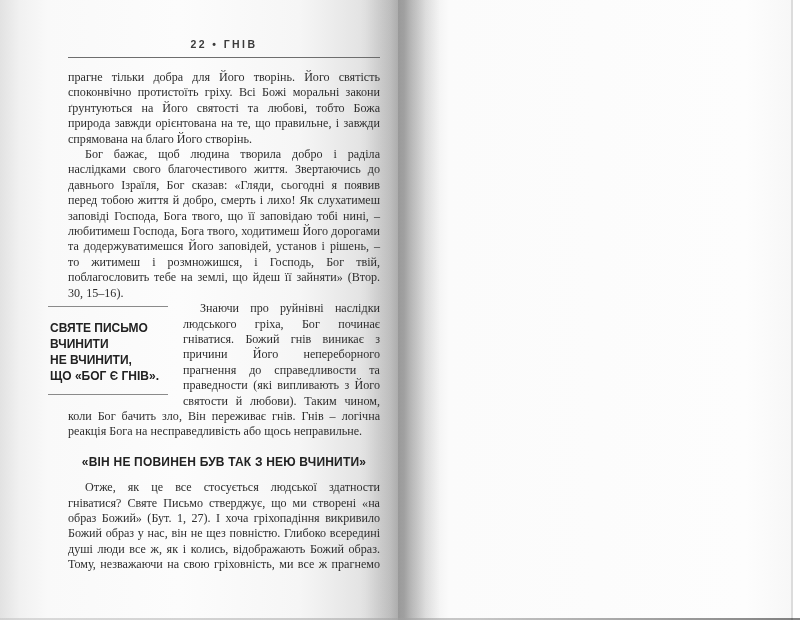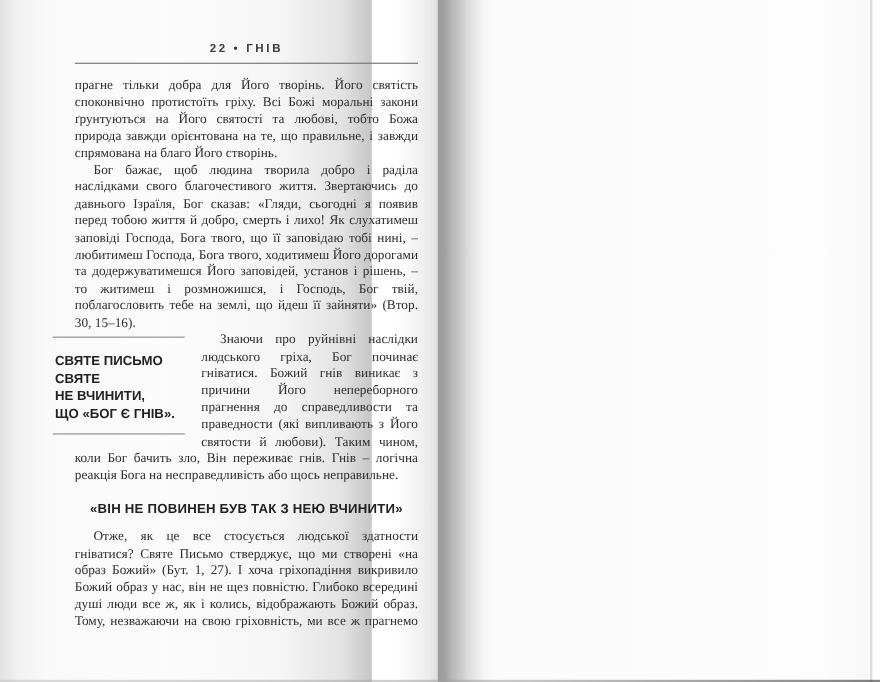--- a/index.html
+++ b/index.html
@@ -4,21 +4,21 @@
 <style>
   html,body{margin:0;padding:0;}
   body{
     width:800px;height:620px;overflow:hidden;position:relative;
     background:#ffffff;
     font-family:"Liberation Serif","DejaVu Serif",serif;
   }
   .spread{position:absolute;inset:0;}
   .page{position:absolute;top:0;height:620px;}
   .page.left{
-    left:0;width:338px;
+    left:0;width:398px;
     background:linear-gradient(90deg,#e2e2e2 0%,#f1f1f1 5%,#f9f9f9 12%,#fcfcfc 45%,#f6f6f6 75%,#e2e2e2 92%,#c6c6c6 100%);
   }
   .page.right{
     left:398px;width:395px;
     background:linear-gradient(90deg,#aeaeae 0%,#cfcfcf 3%,#ececec 7%,#fbfbfb 13%,#fdfdfd 88%,#f7f7f7 100%);
   }
   .gutter-shadow{
     position:absolute;top:0;left:360px;width:100px;height:620px;pointer-events:none;
     background:linear-gradient(90deg,rgba(60,60,60,0) 0%,rgba(60,60,60,.10) 30%,rgba(50,50,50,.22) 44%,rgba(50,50,50,.16) 52%,rgba(60,60,60,0) 80%);
   }
@@ -69,21 +69,21 @@
 
   <div class="page left">
     <div class="text-block tb-left">
       <div class="running-head">22 • ГНІВ</div>
       <div class="body-text">
         <p class="para">прагне тільки добра для Його творінь. Його святість споконвічно протистоїть гріху. Всі Божі моральні закони ґрунтуються на Його святості та любові, тобто Божа природа завжди орієнтована на те, що правильне, і завжди спрямована на благо Його створінь.</p>
         <p class="para indent">Бог бажає, щоб людина творила добро і раділа наслідками свого благочестивого життя. Звертаючись до давнього Ізраїля, Бог сказав: «Гляди, сьогодні я появив перед тобою життя й добро, смерть і лихо! Як слухатимеш заповіді Господа, Бога твого, що її заповідаю тобі нині, – любитимеш Господа, Бога твого, ходитимеш Його дорогами та додержуватимешся Його заповідей, установ і рішень, – то житимеш і розмножишся, і Господь, Бог твій, поблагословить тебе на землі, що йдеш її зайняти» (Втор. 30, 15–16).</p>
         <div class="para indent">
           <aside class="pull-quote">
             <div class="pq-line">СВЯТЕ ПИСЬМО</div>
-            <div class="pq-line">СВЯТЕ</div>
+            <div class="pq-line">ВЧИНИТИ</div>
             <div class="pq-line">НЕ ВЧИНИТИ,</div>
             <div class="pq-line">ЩО «БОГ Є ГНІВ».</div>
           </aside>
           <span>Знаючи про руйнівні наслідки людського гріха, Бог починає гніватися. Божий гнів виникає з причини Його непереборного прагнення до справедливости та праведности (які випливають з Його святости й любови). Таким чином, коли Бог бачить зло, Він переживає гнів. Гнів – логічна реакція Бога на несправедливість або щось неправильне.</span>
         </div>
         <h2 class="section-heading">«ВІН НЕ ПОВИНЕН БУВ ТАК З НЕЮ ВЧИНИТИ»</h2>
         <p class="para indent cont">Отже, як це все стосується людської здатности гніватися? Святе Письмо стверджує, що ми створені «на образ Божий» (Бут. 1, 27). І хоча гріхопадіння викривило Божий образ у нас, він не щез повністю. Глибоко всередині душі люди все ж, як і колись, відображають Божий образ. Тому, незважаючи на свою гріховність, ми все ж прагнемо</p>
       </div>
     </div>
   </div>

